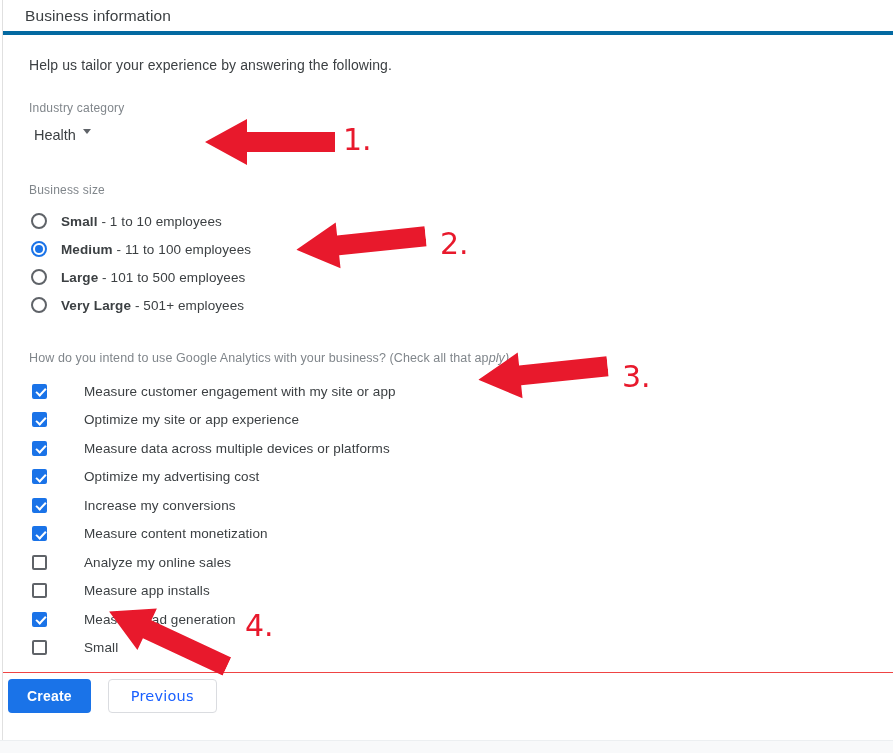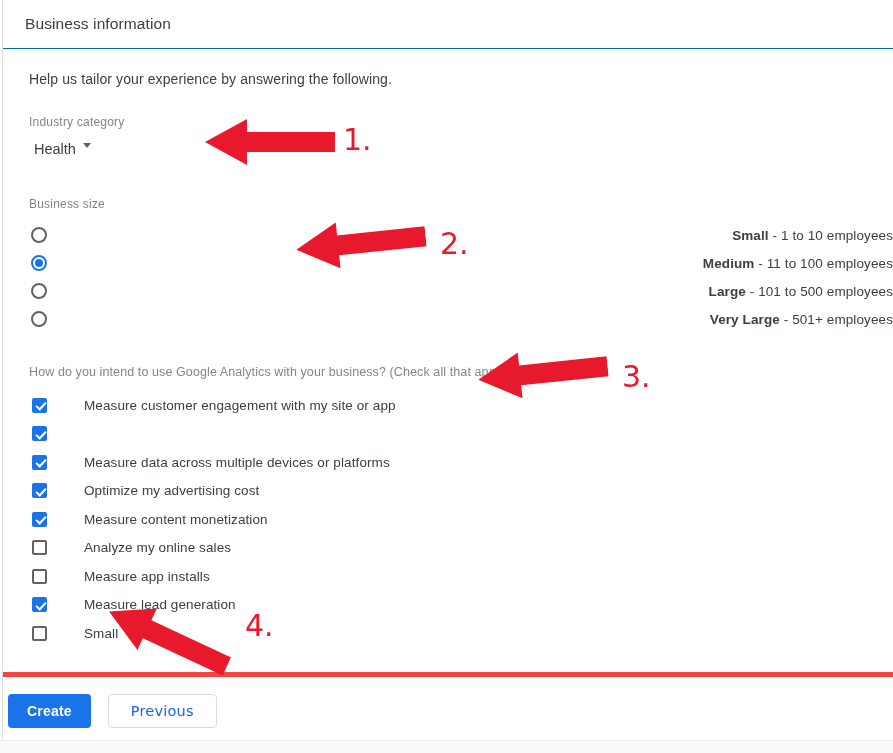--- a/index.html
+++ b/index.html
@@ -21,22 +21,22 @@
     position: absolute;
     left: 2px;
     top: 0;
     width: 891px;
     height: 740px;
     background: #fff;
     border-left: 1px solid #e0e0e0;
     box-sizing: border-box;
   }
   .card-header {
-    height: 49px;
-    border-bottom: 1px solid #0369a1;
+    height: 35px;
+    border-bottom: 4px solid #0369a1;
     display: flex;
     align-items: center;
     padding-left: 22px;
     box-sizing: border-box;
   }
   .card-title {
     font-size: 15.5px;
     color: #3c4043;
     letter-spacing: .1px;
   }
@@ -79,21 +79,20 @@
   }
 
   .gap-after-dropdown { height: 38px; }
 
   
   .radio-row {
     display: flex;
     align-items: center;
     height: 28px;
     cursor: pointer;
-    justify-content: space-between;
   }
   .radio {
     width: 16px; height: 16px;
     border-radius: 50%;
     border: 2px solid #5f6368;
     box-sizing: border-box;
     margin-right: 14px;
     margin-left: 2px;
     flex: none;
     position: relative;
@@ -165,23 +164,23 @@
     letter-spacing: .1px;
     margin-left: 23px;
   }
 
   
   .card-footer {
     position: absolute;
     left: 0;
     top: 672px;
     width: 100%;
-    border-top: 5px solid #ef4444;
-    box-sizing: border-box;
-    padding: 17px 0 0 5px;
+    border-top: 1px solid #ef4444;
+    box-sizing: border-box;
+    padding: 6px 0 0 5px;
     display: flex;
     align-items: center;
     gap: 17px;
   }
   .btn-create {
     background: #1a73e8;
     color: #fff;
     border: none;
     border-radius: 4px;
     font-size: 14px;
@@ -275,28 +274,33 @@
 
     <div class="question"><span>How do you intend to use Google Analytics with your business? (Check all that ap</span><span class="ital">ply)</span></div>
 
     <div>
       <div class="check-row">
         <span class="checkbox checked"></span>
         <span class="check-text">Measure customer engagement with my site or app</span>
       </div>
       <div class="check-row">
         <span class="checkbox checked"></span>
+        <span class="check-text">Optimize my site or app experience</span>
       </div>
       <div class="check-row">
         <span class="checkbox checked"></span>
         <span class="check-text">Measure data across multiple devices or platforms</span>
       </div>
       <div class="check-row">
         <span class="checkbox checked"></span>
         <span class="check-text">Optimize my advertising cost</span>
+      </div>
+      <div class="check-row">
+        <span class="checkbox checked"></span>
+        <span class="check-text">Increase my conversions</span>
       </div>
       <div class="check-row">
         <span class="checkbox checked"></span>
         <span class="check-text">Measure content monetization</span>
       </div>
       <div class="check-row">
         <span class="checkbox"></span>
         <span class="check-text">Analyze my online sales</span>
       </div>
       <div class="check-row">

